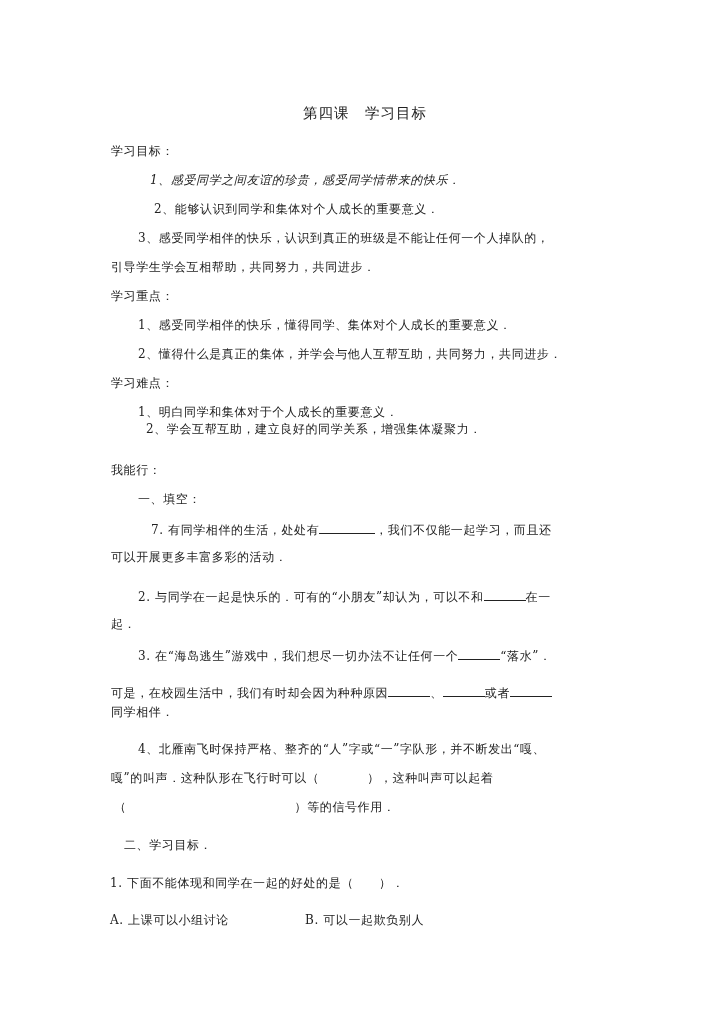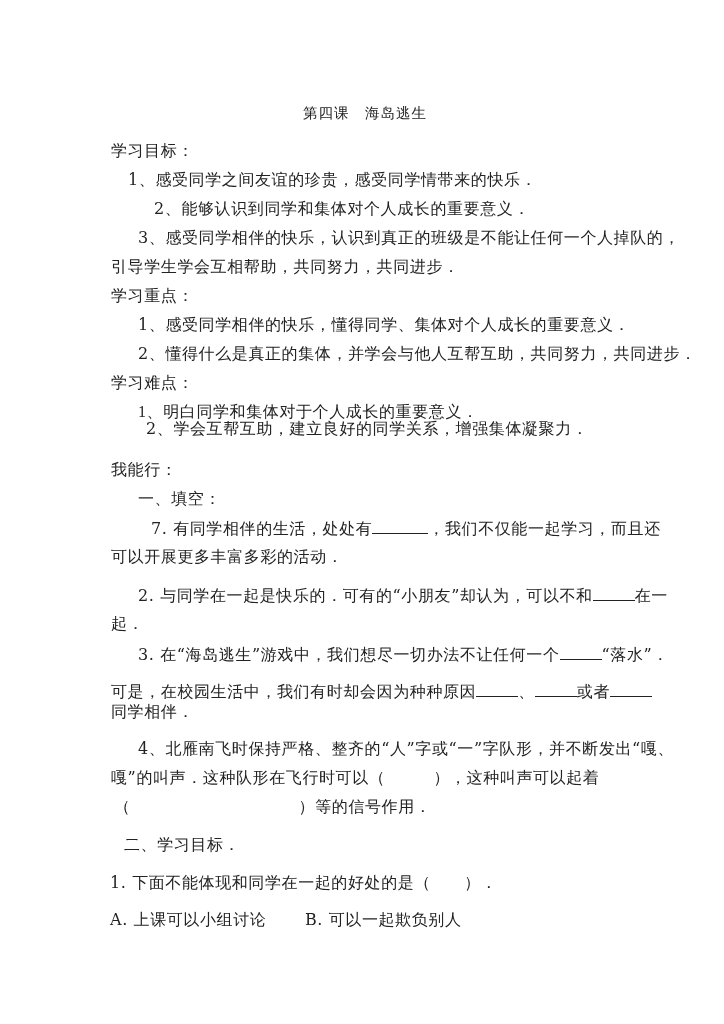--- a/index.html
+++ b/index.html
@@ -1,41 +1,41 @@
 <!DOCTYPE html>
 <html><head>
 <meta charset="utf-8">
 <style>
   html, body { margin: 0; padding: 0; background: #ffffff; }
   body { width: 724px; height: 1024px; position: relative; overflow: hidden;
          font-family: "DejaVu Serif", "Liberation Serif", serif; color: #222; }
-  .line { position: absolute; font-size: 16px; line-height: 18px; white-space: nowrap; letter-spacing: 0.6px; }
+  .line { position: absolute; font-size: 12px; line-height: 18px; white-space: nowrap; letter-spacing: 0.6px; }
   .title { font-size: 14.5px; letter-spacing: 1px; }
   .blank { display: inline-block; border-bottom: 1px solid #222; height: 14px; vertical-align: baseline; }
   .paren-gap { display: inline-block; }
 </style>
 </head>
 <body>
 
 <div>
 
-  <div class="line title" style="left:303px; top:104px;">第四课　海岛逃生</div>
+  <div class="line title" style="left:303px; top:104px;">第四课　学习目标</div>
 
   <div class="line" style="left:111px; top:142px;">学习目标：</div>
-  <div class="line" style="left:128px; top:171px;">1、感受同学之间友谊的珍贵，感受同学情带来的快乐．</div>
+  <div class="line" style="left:150px; top:171px;font-style:italic;">1、感受同学之间友谊的珍贵，感受同学情带来的快乐．</div>
   <div class="line" style="left:154px; top:200px;">2、能够认识到同学和集体对个人成长的重要意义．</div>
   <div class="line" style="left:138px; top:229px;">3、感受同学相伴的快乐，认识到真正的班级是不能让任何一个人掉队的，</div>
   <div class="line" style="left:111px; top:258px;">引导学生学会互相帮助，共同努力，共同进步．</div>
 
   <div class="line" style="left:111px; top:287px;">学习重点：</div>
   <div class="line" style="left:138px; top:316px;">1、感受同学相伴的快乐，懂得同学、集体对个人成长的重要意义．</div>
   <div class="line" style="left:138px; top:345px;">2、懂得什么是真正的集体，并学会与他人互帮互助，共同努力，共同进步．</div>
 
   <div class="line" style="left:111px; top:374px;">学习难点：</div>
-  <div class="line" style="left:138px; top:403px;font-family:Liberation Serif, serif;">1、明白同学和集体对于个人成长的重要意义．</div>
+  <div class="line" style="left:138px; top:403px;">1、明白同学和集体对于个人成长的重要意义．</div>
   <div class="line" style="left:138px; top:420px;margin-left:8px;">2、学会互帮互助，建立良好的同学关系，增强集体凝聚力．</div>
 
   <div class="line" style="left:111px; top:461px;">我能行：</div>
   <div class="line" style="left:138px; top:490px;">一、填空：</div>
 
   <div class="line" style="left:151px; top:519px;">
     <span>7. 有同学相伴的生活，处处有</span><span class="blank" style="width:56px;"></span><span>，我们不仅能一起学习，而且还</span>
   </div>
   <div class="line" style="left:111px; top:548px;">可以开展更多丰富多彩的活动．</div>
 

